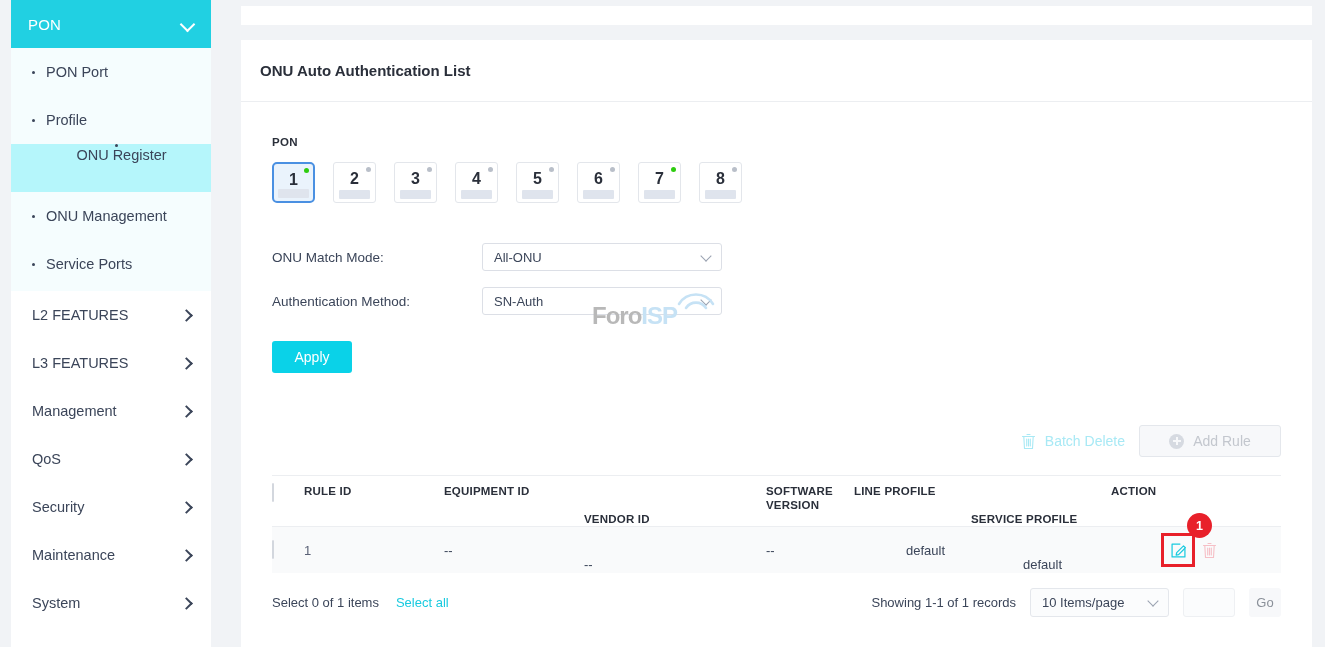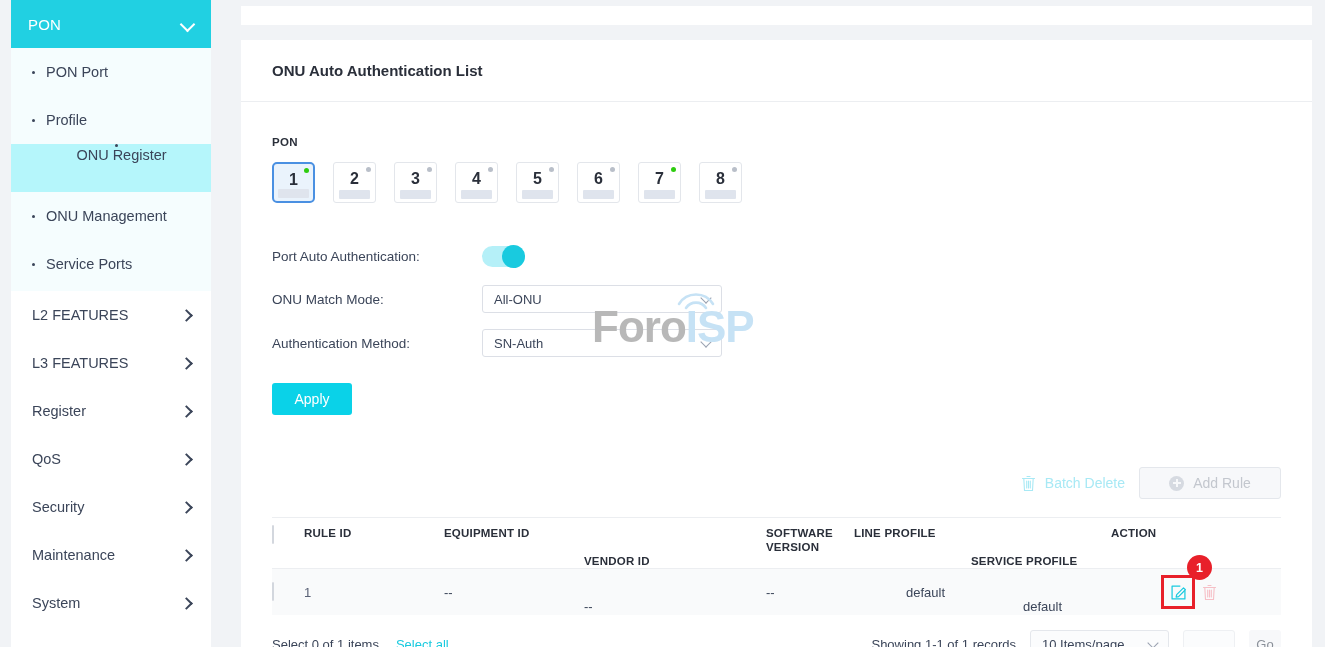--- a/index.html
+++ b/index.html
@@ -65,21 +65,21 @@
     position: absolute; left: 241px; top: 6px;
     width: 1071px; height: 19px; background: #ffffff;
   }
   .card {
     position: absolute; left: 241px; top: 40px;
     width: 1071px; height: 607px;
     background: #ffffff;
   }
   .card-title {
     height: 62px; display: flex; align-items: center;
-    padding-left: 31px; font-size: 15px; font-weight: bold; color: #2a2f3a;
+    padding-left: 19px; font-size: 15px; font-weight: bold; color: #2a2f3a;
     border-bottom: 1px solid #eceef1;
   }
   .card-body { padding: 0 31px; position: relative; }
 
   
   .pon-label {
     font-size: 11.5px; font-weight: bold; color: #2a2f3a;
     margin-top: 34px; letter-spacing: .3px;
   }
   .ports { display: flex; gap: 18px; margin-top: 14px; }
@@ -141,21 +141,21 @@
     color: #ffffff; font-size: 14px; font-family: inherit;
     cursor: pointer;
   }
 
   
   .watermark {
     position: absolute; left: 351px; top: 262px;
     pointer-events: none; user-select: none;
   }
   .wm-text {
-    font-size: 44px; font-weight: bold; letter-spacing: -1px;
+    font-size: 24px; font-weight: bold; letter-spacing: -1px;
     font-family: "Liberation Sans", sans-serif;
   }
   .wm-foro { color: #b8b8b8; }
   .wm-isp  { color: #c6e2f5; }
   .wm-wifi { position: absolute; left: 81px; top: -16px; }
 
   
   .toolbar {
     display: flex; align-items: center; justify-content: flex-end;
     gap: 12px; margin-top: 52px; height: 32px;
@@ -290,21 +290,21 @@
     <div class="main-list">
       <div class="main-item">
         <span>L2 FEATURES</span>
         <span class="chev-right"></span>
       </div>
       <div class="main-item">
         <span>L3 FEATURES</span>
         <span class="chev-right"></span>
       </div>
       <div class="main-item">
-        <span>Register</span>
+        <span>Management</span>
         <span class="chev-right"></span>
       </div>
       <div class="main-item">
         <span>QoS</span>
         <span class="chev-right"></span>
       </div>
       <div class="main-item">
         <span>Security</span>
         <span class="chev-right"></span>
       </div>
@@ -364,26 +364,20 @@
           <span class="bar"></span>
         </div>
         <div class="port">
           <span class="status"></span>
           <span class="num">8</span>
           <span class="bar"></span>
         </div>
       </div>
 
       <div class="form">
-        <div class="frow">
-          <span class="flabel">Port Auto Authentication:</span>
-          <div class="toggle">
-            <span class="knob"></span>
-          </div>
-        </div>
         <div class="frow rowsel">
           <span class="flabel">ONU Match Mode:</span>
           <div class="select">
             <span>All-ONU</span>
             <span class="sel-chev"></span>
           </div>
         </div>
         <div class="frow rowsel">
           <span class="flabel">Authentication Method:</span>
           <div class="select">

